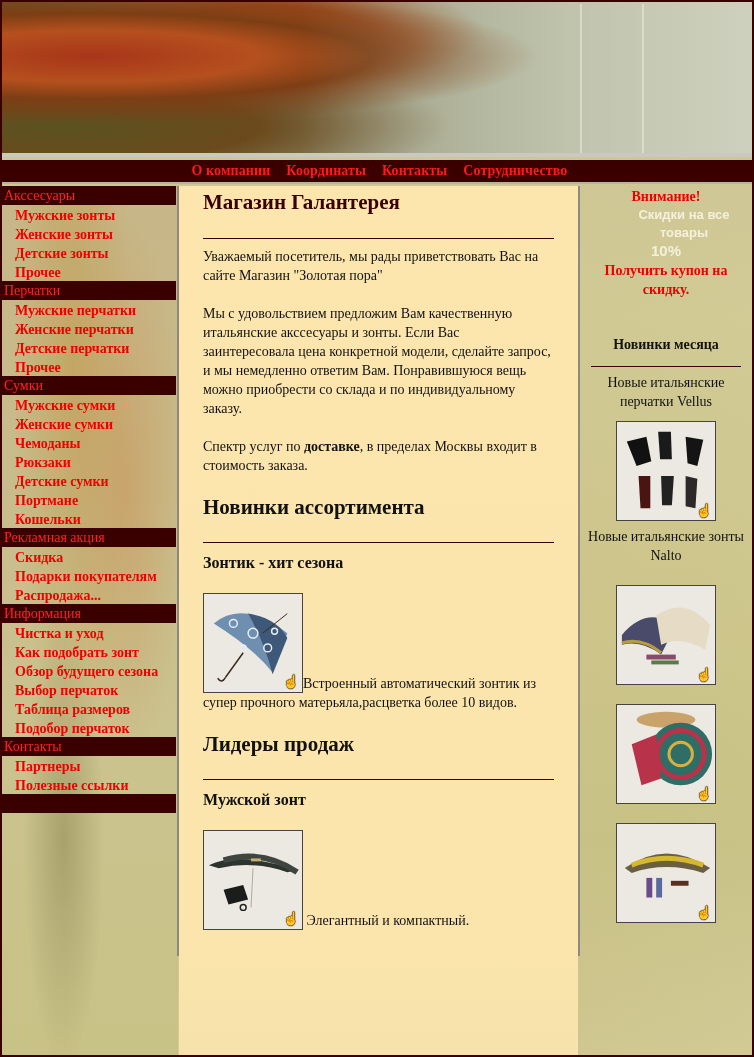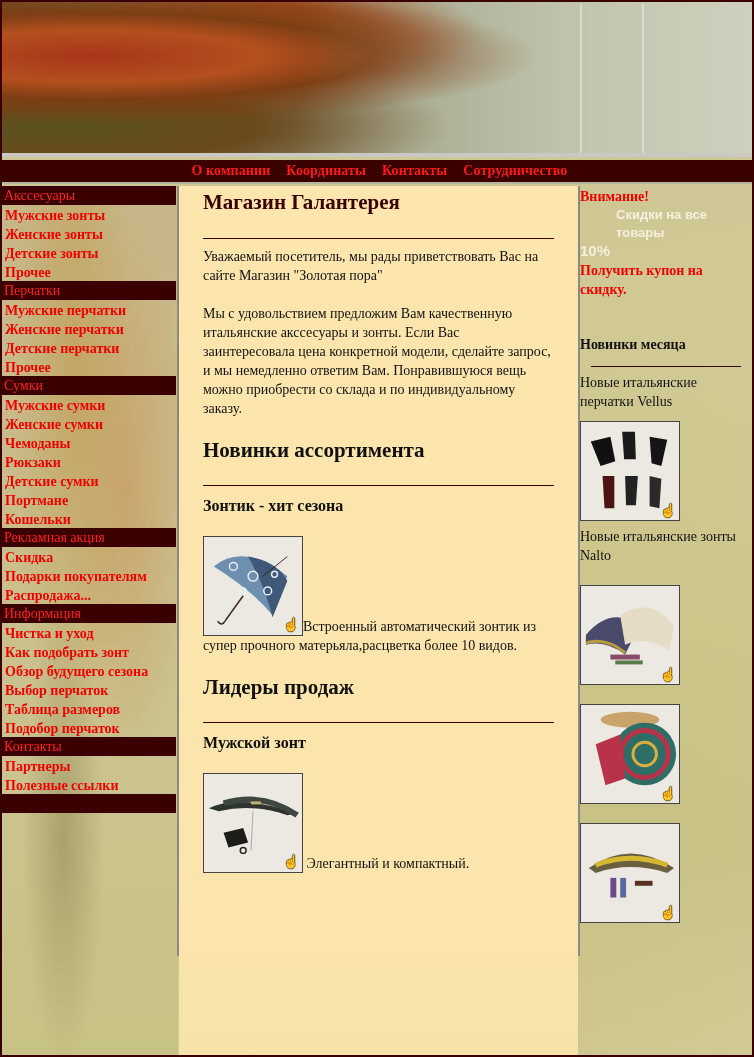--- a/index.html
+++ b/index.html
@@ -60,21 +60,21 @@
       radial-gradient(ellipse at 35% 75%, rgba(130,120,70,0.45), transparent 25%),
       linear-gradient(180deg, #c7b687 0%, #c9bd8c 40%, #cbc38f 65%, #c7c286 100%);
     z-index: 0;
   }
   .sidebar ul { list-style: none; position: relative; z-index: 1; }
   .sidebar li.section {
     background: #3a0000; color: #ff2222; font-size: 14px;
     height: 19px; line-height: 19px; padding-left: 2px; font-weight: normal;
   }
   .sidebar li.item {
-    height: 19px; line-height: 19px; padding-left: 3px;
+    height: 19px; line-height: 19px; padding-left: 13px;
   }
   .sidebar li.item a {
     color: #ee0000; font-weight: bold; font-size: 14px; text-decoration: none;
   }
   .sidebar li.blank { background: #3a0000; height: 19px; }
   .sidebar-divider {
     position: absolute; left: 175px; top: 184px; width: 2px; height: 770px;
     background: #8a8a80;
   }
   
@@ -109,21 +109,21 @@
   }
   .hand {
     position: absolute; right: 2px; bottom: 1px; font-size: 13px; color: #fff;
     text-shadow: 0 0 1px #000, 0 0 1px #000;
   }
   
   .right-divider {
     position: absolute; left: 576px; top: 184px; width: 2px; height: 770px; background: #8a8a80;
   }
   .right {
-    position: absolute; left: 578px; top: 184px; width: 172px; text-align: left;
+    position: absolute; left: 578px; top: 184px; width: 172px; text-align: center;
   }
   .right .attention { color: #ee0000; font-weight: bold; font-size: 14px; margin-top: 1px; line-height: 19px; }
   .right .discount { color: #f4f0dc; font-family: "Liberation Sans", sans-serif; font-size: 13px; font-weight: bold; line-height: 18px; margin-left: 36px; }
   .right .discount-pct { color: #f4f0dc; font-family: "Liberation Sans", sans-serif; font-size: 15px; font-weight: bold; line-height: 17px; }
   .right .coupon { color: #ee0000; font-weight: bold; font-size: 14px; line-height: 19px; text-decoration: none; display: block; margin-top: 2px; }
   .right .new-title { font-weight: bold; font-size: 14px; color: #111; margin-top: 36px; line-height: 19px; }
   .right hr { border: none; border-top: 1.5px solid #3a0000; margin: 12px 11px 0 11px; }
   .right .cap { font-size: 14px; line-height: 19px; color: #111; margin-top: 6px; }
   .right .thumb { margin-top: 19px; }
   .right .thumb.first { margin-top: 19px; }
@@ -200,20 +200,21 @@
     </ul>
   </aside>
   <div class="sidebar-divider"></div>
 
   <main class="main">
     <div class="main-inner">
       <h1>Магазин Галантерея</h1>
       <hr class="hr1">
       <p>Уважаемый посетитель, мы рады приветствовать Вас на сайте Магазин "Золотая пора"</p>
       <p>Мы с удовольствием предложим Вам качественную итальянские акссесуары и зонты. Если Вас заинтересовала цена конкретной модели, сделайте запрос, и мы немедленно ответим Вам. Понравившуюся вещь можно приобрести со склада и по индивидуальному заказу.</p>
+      <p><span>Спектр услуг по </span><b>доставке</b><span>, в пределах Москвы входит в стоимость заказа.</span></p>
 
       <h2>Новинки ассортимента</h2>
       <hr class="hr2">
       <h3>Зонтик - хит сезона</h3>
       <div class="product">
         <span class="thumb">
           <svg class="pic" viewBox="0 0 100 100">
             <path d="M10 30 Q40 5 85 40 L70 80 Q50 55 10 30 Z" fill="#6f8fb0"></path>
             <path d="M45 20 Q75 25 85 45 L70 82 Q62 50 45 20 Z" fill="#3d5878"></path>
             <circle cx="30" cy="30" r="4" fill="none" stroke="#e8eef5" stroke-width="1.5"></circle>

